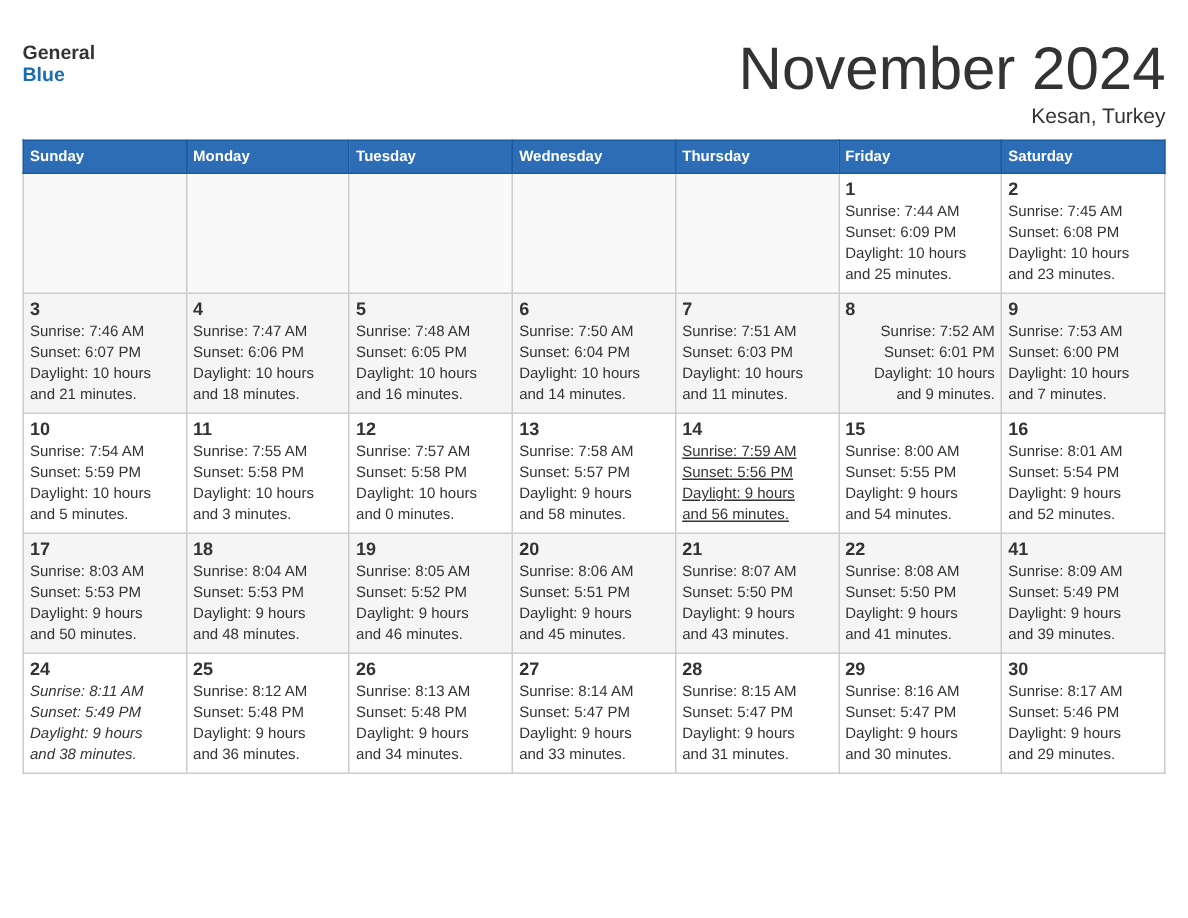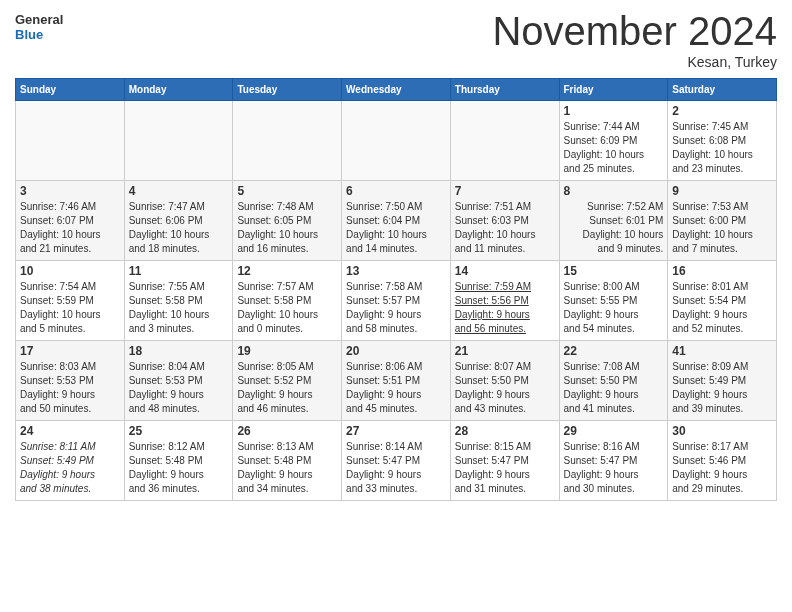--- a/index.html
+++ b/index.html
@@ -6,21 +6,21 @@
     body {
       font-family: Arial, sans-serif;
       background: #fff;
       width: 792px;
       min-height: 612px;
       padding: 0;
     }
     .page {
       width: 792px;
       background: #fff;
-      padding: 9px 15px 10px 15px;
+      padding: 24px 15px 10px 15px;
     }
     .header {
       display: flex;
       justify-content: space-between;
       align-items: flex-start;
       margin-bottom: 8px;
     }
     .logo {
       display: flex;
       align-items: center;
@@ -271,21 +271,21 @@
           </td>
           <td class="has-data">
             <div class="day-num">21</div>
             <div class="day-info" style="white-space: pre-line;">Sunrise: 8:07 AM
 Sunset: 5:50 PM
 Daylight: 9 hours
 and 43 minutes.</div>
           </td>
           <td class="has-data">
             <div class="day-num">22</div>
-            <div class="day-info" style="white-space: pre-line;">Sunrise: 7:08 AM
+            <div class="day-info" style="white-space: pre-line;">Sunrise: 8:08 AM
 Sunset: 5:50 PM
 Daylight: 9 hours
 and 41 minutes.</div>
           </td>
           <td class="has-data">
             <div class="day-num">41</div>
             <div class="day-info" style="white-space: pre-line;">Sunrise: 8:09 AM
 Sunset: 5:49 PM
 Daylight: 9 hours
 and 39 minutes.</div>

